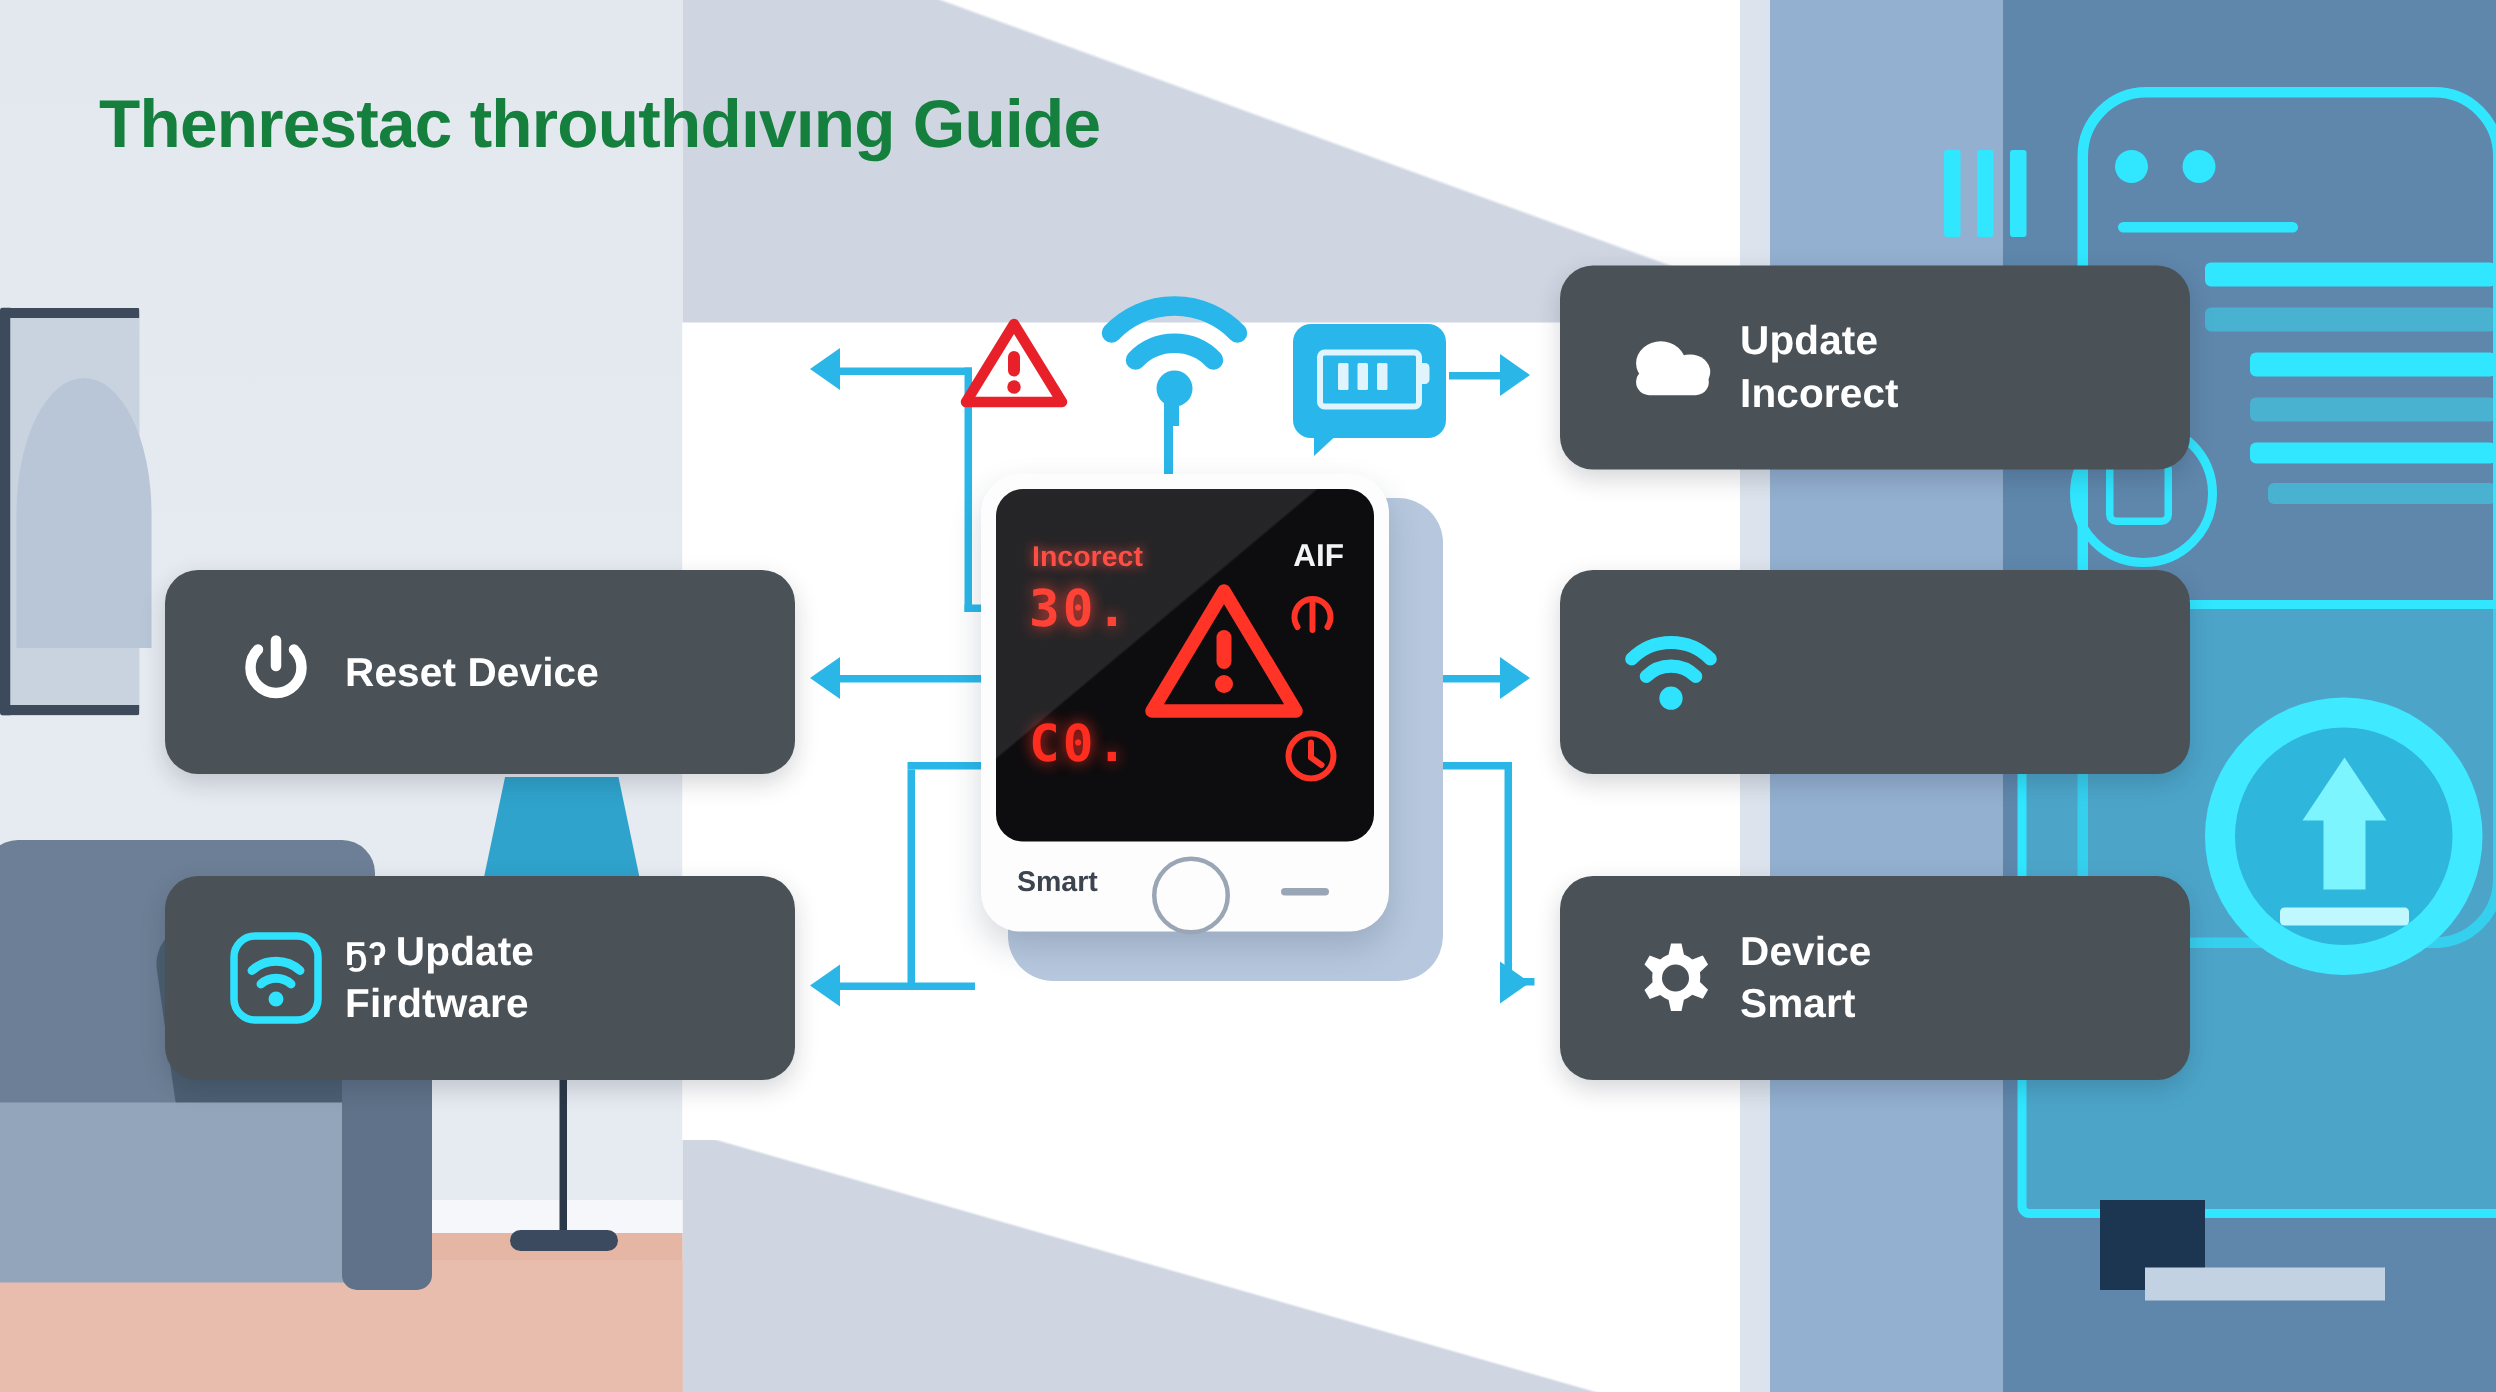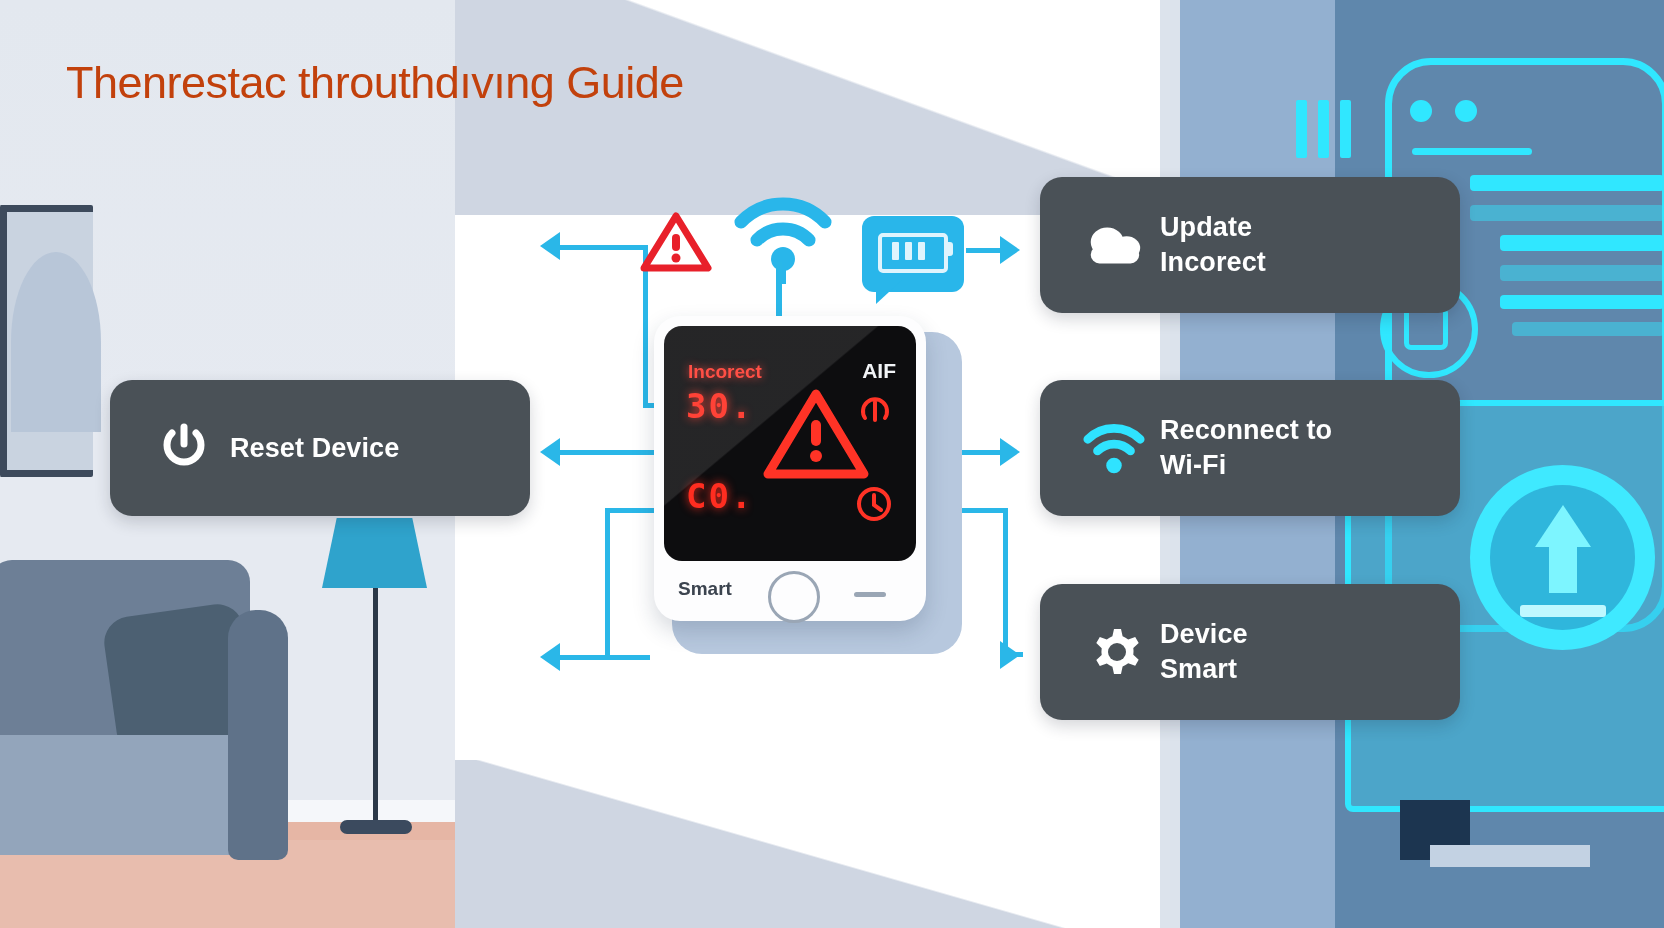--- a/index.html
+++ b/index.html
@@ -49,21 +49,21 @@
   .monitor{position:absolute;left:1345px;top:400px;width:319px;height:400px;background:rgba(60,190,225,.55);border:6px solid #30e7ff;border-radius:8px;}
   .mon-stand{position:absolute;left:1400px;top:800px;width:70px;height:60px;background:#1c3550;}
   .mon-foot{position:absolute;left:1430px;top:845px;width:160px;height:22px;background:#c3d2e3;}
   .upload-circle{position:absolute;left:1470px;top:465px;width:185px;height:185px;border-radius:50%;background:#3fe9ff;}
   .upload-inner{position:absolute;left:1490px;top:485px;width:145px;height:145px;border-radius:50%;background:#2fb6dc;}
   .up-arrow{position:absolute;left:1535px;top:505px;width:0;height:0;border-left:28px solid transparent;border-right:28px solid transparent;border-bottom:42px solid #7df5ff;}
   .up-stem{position:absolute;left:1549px;top:545px;width:28px;height:48px;background:#7df5ff;}
   .up-line{position:absolute;left:1520px;top:605px;width:86px;height:12px;background:#bff8ff;border-radius:3px;}
 
   
-  .title{position:absolute;left:66px;top:57px;font-size:45px;font-weight:normal;color:#c2410c;letter-spacing:-.5px;white-space:nowrap;}
+  .title{position:absolute;left:66px;top:57px;font-size:45px;font-weight:bold;color:#15803d;letter-spacing:-.5px;white-space:nowrap;}
 
   
   .card{position:absolute;display:flex;align-items:center;border-radius:22px;
     background:#4a5157;box-shadow:0 6px 16px rgba(20,30,45,.18);}
   .card.left{left:110px;width:420px;height:136px;padding-left:42px;box-sizing:border-box;}
   .card.right{left:1040px;width:420px;height:136px;padding-left:42px;box-sizing:border-box;}
   .card .ico{width:64px;flex:0 0 64px;display:flex;align-items:center;justify-content:center;margin-right:14px;}
   .card .lbl{font-size:27px;font-weight:bold;color:#ffffff;line-height:1.28;letter-spacing:.1px;}
   .prefix{font-size:22px;font-weight:bold;color:#ffffff;margin-right:6px;}
 
@@ -165,20 +165,34 @@
       <svg width="50" height="52" viewBox="0 0 50 52">
         <path d="M25 5 V22" stroke="#fff" stroke-width="7" stroke-linecap="round" fill="none"></path>
         <path d="M13 11 A17 17 0 1 0 37 11" stroke="#fff" stroke-width="7" fill="none" stroke-linecap="round"></path>
       </svg>
     </span>
     <span class="lbl">
       <span>Reset Device</span>
     </span>
   </div>
 
+  <div class="card left" style="top:584px">
+    <span class="ico">
+      <svg width="62" height="62" viewBox="0 0 62 62">
+        <rect x="3" y="3" width="56" height="56" rx="14" stroke="#2fe3ff" stroke-width="5" fill="none"></rect>
+        <path d="M15 26 A24 24 0 0 1 47 26" stroke="#2fe3ff" stroke-width="6" fill="none" stroke-linecap="round"></path>
+        <path d="M21 35 A15 15 0 0 1 41 35" stroke="#2fe3ff" stroke-width="6" fill="none" stroke-linecap="round"></path>
+        <circle cx="31" cy="45" r="5" fill="#2fe3ff"></circle>
+      </svg>
+    </span>
+    <span class="lbl">
+      <span class="prefix">Ҕʔ</span><span>Update</span><br>
+      <span>Firdtware</span>
+    </span>
+  </div>
 
   <div class="card right" style="top:177px">
     <span class="ico">
       <svg width="66" height="46" viewBox="0 0 66 46">
           <g fill="#ffffff">
         <ellipse cx="26" cy="20" rx="17" ry="15"></ellipse>
             <ellipse cx="46" cy="26" rx="14" ry="12"></ellipse>
         <rect x="9" y="24" width="50" height="18" rx="9"></rect>
       </g>
         </svg>
@@ -189,24 +203,20 @@
     </span>
   </div>
 
   <div class="card right" style="top:380px">
     <span class="ico">
       <svg width="66" height="52" viewBox="0 0 66 52">
         <path d="M6 17 A38 38 0 0 1 60 17" stroke="#2fe3ff" stroke-width="9" fill="none" stroke-linecap="round"></path>
         <path d="M16 29 A24 24 0 0 1 50 29" stroke="#2fe3ff" stroke-width="9" fill="none" stroke-linecap="round"></path>
         <circle cx="33" cy="44" r="8" fill="#2fe3ff"></circle>
       </svg>
-    </span>
-    <span class="lbl">
-      <span>Reconnect to</span><br>
-      <span>Wi-Fi</span>
     </span>
   </div>
 
   <div class="card right" style="top:584px">
     <span class="ico">
       <svg width="60" height="60" viewBox="0 0 60 60">
         <path fill="#ffffff" d="M30 2 l7 0 1.6 7.3a22 22 0 0 1 5.6 3.3l7-2.6 3.5 6-5.4 5.1a22 22 0 0 1 0 6.6l5.4 5.1-3.5 6-7-2.6a22 22 0 0 1-5.6 3.3L37 47h-7l-1.6-7.3a22 22 0 0 1-5.6-3.3l-7 2.6-3.5-6 5.4-5.1a22 22 0 0 1 0-6.6L12.3 16l3.5-6 7 2.6a22 22 0 0 1 5.6-3.3z" transform="translate(0,5)"></path>
         <circle cx="33" cy="30" r="9" fill="#4a5157"></circle>
       </svg>
     </span>

